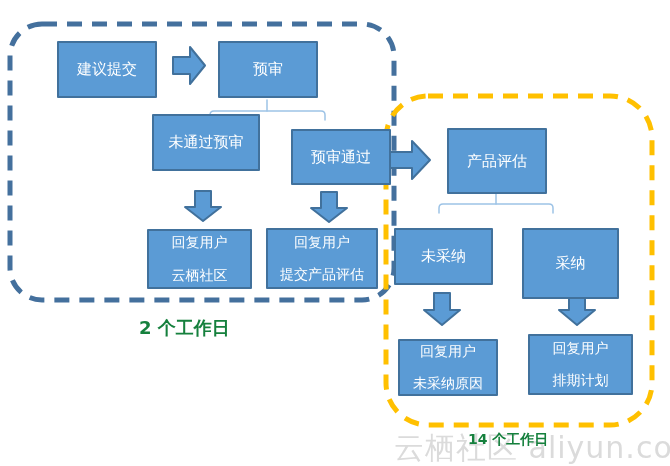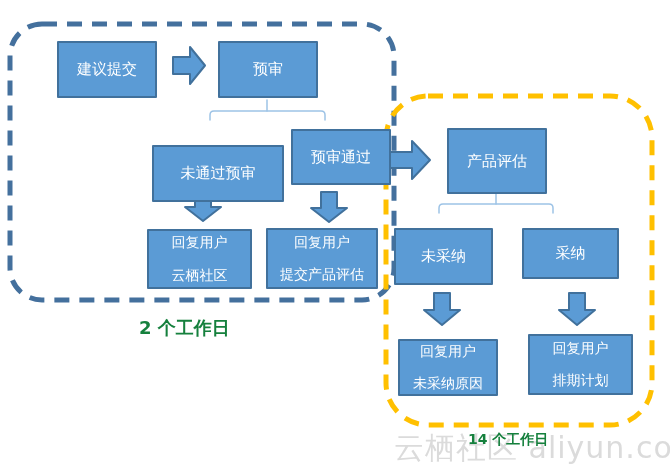--- a/index.html
+++ b/index.html
@@ -55,39 +55,39 @@
       <path d="M321,192 H337 V208 H347 L329,222 L311,208 H321 Z"></path>
       <path d="M434,293 H450 V310 H460 L442,325 L424,310 H434 Z"></path>
       <path d="M569,293 H585 V310 H595 L577,325 L559,310 H569 Z"></path>
     </g>
   </svg>
 
   <div class="node" style="left:218px; top:41px; width:100px; height:57px;">预审</div>
 
   <div class="node" style="left:57px; top:41px; width:100px; height:57px;">建议提交</div>
 
-  <div class="node" style="left:152px; top:145px; width:132px; height:57px;">未通过预审</div>
+  <div class="node" style="left:152px; top:114px; width:108px; height:57px;">未通过预审</div>
 
   <div class="node" style="left:291px; top:129px; width:100px; height:56px;">预审通过</div>
 
   <div class="node two-line" style="left:147px; top:229px; width:105px; height:60px;">
     <span>回复用户</span>
     <span>云栖社区</span>
   </div>
 
   <div class="node two-line" style="left:266px; top:228px; width:112px; height:61px;">
     <span>回复用户</span>
     <span>提交产品评估</span>
   </div>
 
   <div class="node" style="left:447px; top:128px; width:100px; height:66px;">产品评估</div>
 
   <div class="node" style="left:394px; top:228px; width:99px; height:57px;text-align:center;">未采纳</div>
 
-  <div class="node" style="left:522px; top:228px; width:97px; height:51px;">采纳</div>
+  <div class="node" style="left:522px; top:228px; width:97px; height:71px;">采纳</div>
 
   <div class="node two-line" style="left:398px; top:339px; width:100px; height:57px;">
     <span>回复用户</span>
     <span>未采纳原因</span>
   </div>
 
   <div class="node two-line" style="left:528px; top:334px; width:105px; height:61px;">
     <span>回复用户</span>
     <span>排期计划</span>
   </div>

